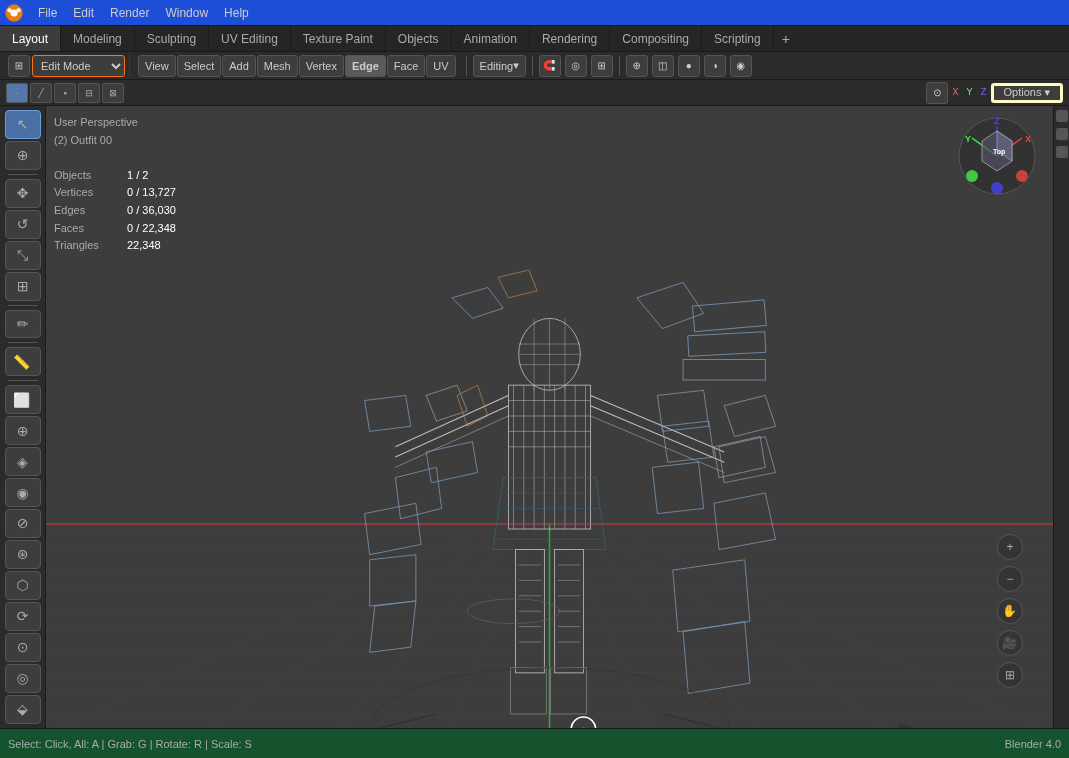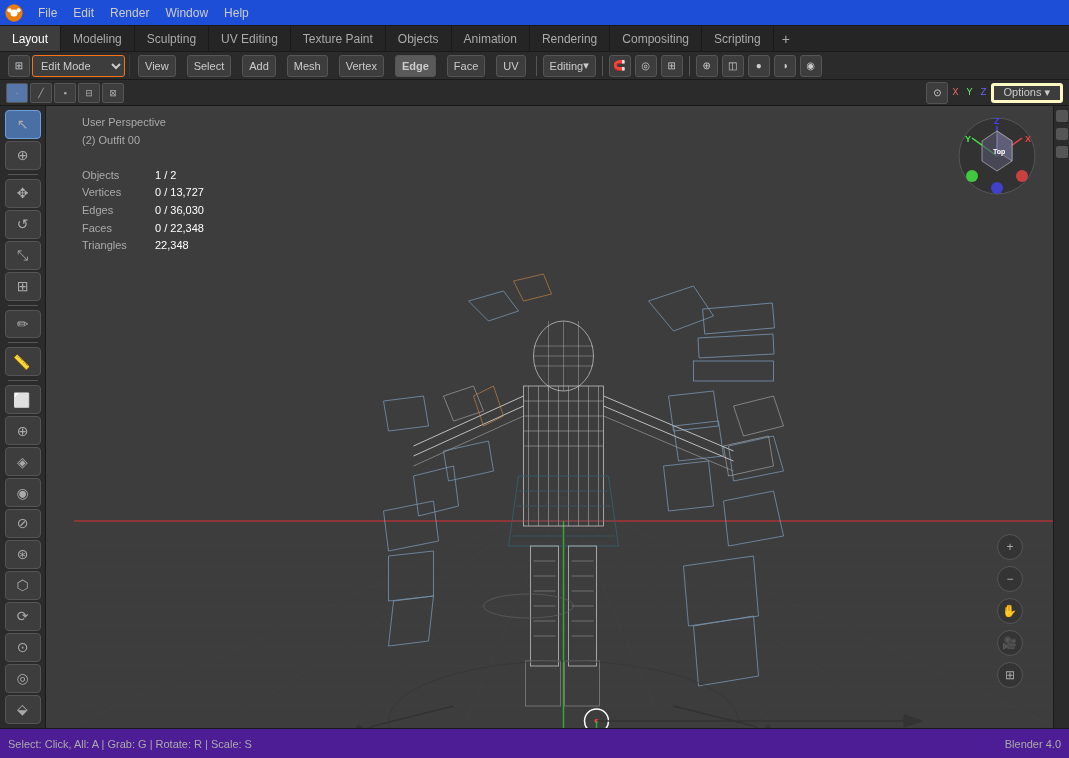--- a/index.html
+++ b/index.html
@@ -197,21 +197,20 @@
     }
     .left-tool.active { background: #4a6fa5; border-color: #6a9fd8; }
     .left-tool-separator { width: 30px; height: 1px; background: #555; margin: 2px 0; }
 
     
     #viewport {
       flex: 1;
       position: relative;
       background: #7f1d1d;
       overflow: hidden;
-      margin-left: 28px;
     }
 
     
     #viewport-info {
       position: absolute;
       top: 8px;
       left: 8px;
       color: #ffffff;
       font-size: 11px;
       line-height: 1.6;
@@ -256,21 +255,21 @@
       width: 12px;
       height: 12px;
       background: #555;
       border-radius: 2px;
       cursor: pointer;
     }
 
     
     #status-bar {
       height: 30px;
-      background: #4c1d95;
+      background: #14532d;
       border-top: 1px solid #1a1a1a;
       display: flex;
       align-items: center;
       padding: 0 8px;
       font-size: 11px;
       color: #aaaaaa;
       gap: 12px;
     }
 
     
@@ -337,21 +336,21 @@
 
   <div class="toolbar-group">
     <div class="icon-btn">⊞</div>
     <select class="mode-select">
       <option>Edit Mode</option>
       <option>Object Mode</option>
       <option>Sculpt Mode</option>
     </select>
   </div>
 
-  <div class="toolbar-group" style="border-right:none; gap:11px;">
+  <div class="toolbar-group" style="border-right:none; gap:1px;">
     <div class="toolbar-btn">View</div>
     <div class="toolbar-btn">Select</div>
     <div class="toolbar-btn">Add</div>
     <div class="toolbar-btn">Mesh</div>
     <div class="toolbar-btn">Vertex</div>
     <div class="toolbar-btn active">Edge</div>
     <div class="toolbar-btn">Face</div>
     <div class="toolbar-btn">UV</div>
   </div>
   <div class="separator"></div>

